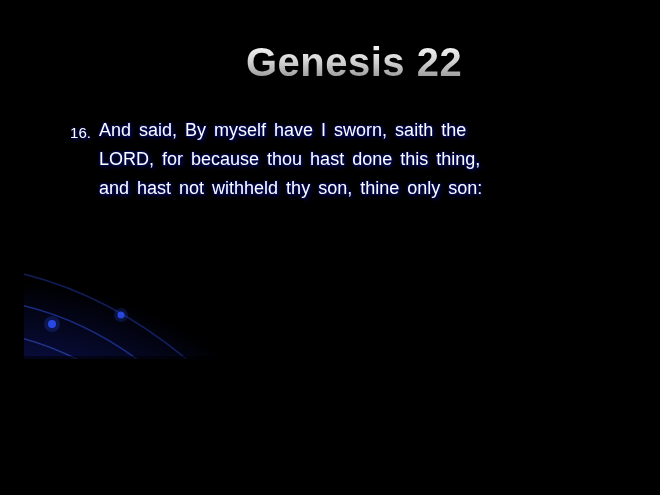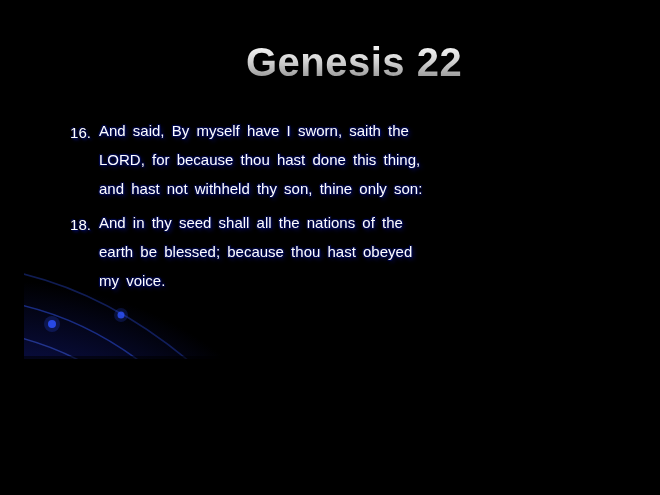--- a/index.html
+++ b/index.html
@@ -65,21 +65,21 @@
     font-size: 15px;
     color: #ffffff;
     text-shadow:
       1px 1px 1px #000a4e,
       -1px -1px 1px #000a4e,
       2px 2px 3px rgba(10, 14, 110, 0.9);
     text-align: center;
   }
   .verse-text {
     flex: 1 1 auto;
-    font-size: 15px;
+    font-size: 18px;
     line-height: 29px;
     word-spacing: 3px;
     white-space: pre-line;
     color: #fdfdff;
     text-shadow:
       1px 1px 1px #000a4e,
       -1px -1px 1px #000a4e,
       1px -1px 1px #000a4e,
       -1px 1px 1px #000a4e,
       2px 2px 4px rgba(12, 16, 120, 0.95);
@@ -114,21 +114,15 @@
   <div class="verses">
 
     <div class="verse">
       <span class="verse-num">16.</span>
       <span class="verse-text">And said, By myself have I sworn, saith the
 LORD, for because thou hast done this thing,
 and hast not withheld thy son, thine only son:</span>
     </div>
 
 
-    <div class="verse">
-      <span class="verse-num">18.</span>
-      <span class="verse-text">And in thy seed shall all the nations of the
-earth be blessed; because thou hast obeyed
-my voice.</span>
-    </div>
 
   </div>
 </div>
 
 </body></html>

